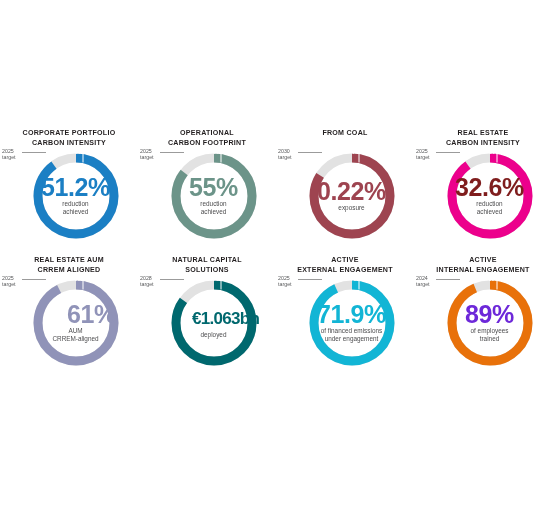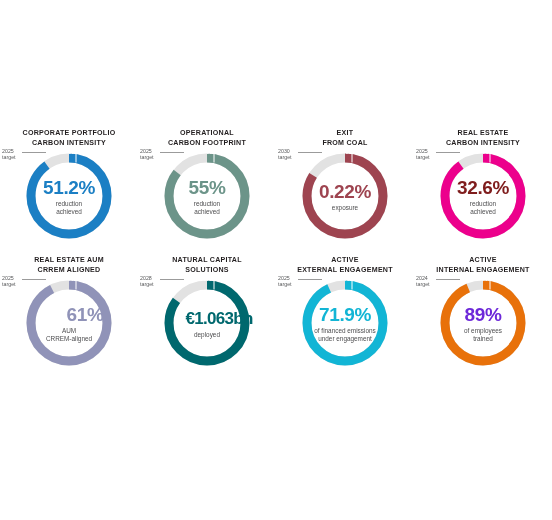--- a/index.html
+++ b/index.html
@@ -12,21 +12,21 @@
   #board{
     position:absolute;
     left:0;top:120px;
     width:552px;height:265px;
     display:grid;
     grid-template-columns:repeat(4,138px);
     grid-template-rows:repeat(2,127px);
   }
   .cell{
     position:relative;
-    width:138px;height:127px;
+    width:138px;height:127px;padding-left:13px;
   }
   .gauge-title{
     position:absolute;
     top:9px;left:0;width:138px;
     text-align:center;
     font-size:7.1px;
     font-weight:bold;
     line-height:9.6px;
     letter-spacing:0.25px;
     color:#231f20;
@@ -43,21 +43,21 @@
   .center{
     position:absolute;
     left:0;top:0;width:88px;height:88px;
     display:flex;
     flex-direction:column;
     align-items:center;
     justify-content:center;
     text-align:center;
   }
   .bigval{
-    font-size:19px;
+    font-size:25px;
     font-weight:bold;
     line-height:21px;
     letter-spacing:-0.4px;
     white-space:nowrap;
   }
   .bigval.narrow{font-size:17px;letter-spacing:-0.7px;}
   .caption{
     font-size:6.4px;
     line-height:7.8px;
     color:#4d4d4f;
@@ -146,21 +146,20 @@
           <div class="caption">
             <span class="ln">reduction</span>
             <span class="ln">achieved</span>
           </div>
         </div>
       </div>
       <div class="badge">-25%</div>
     </div>
     <div class="cell">
       <div class="gauge-title">
-        <span class="ln">EXIT</span>
         <span class="ln">FROM COAL</span>
       </div>
       <div class="tgt">
         <span class="ln">2030</span>
         <span class="ln">target</span>
       </div>
       <div class="leader" style="background: rgb(155, 155, 155);"></div>
       <div class="ringwrap">
         <svg viewBox="0 0 88 88">
           <circle cx="44" cy="44" r="38" fill="none" stroke="#e2e2e2" stroke-width="9"></circle>

